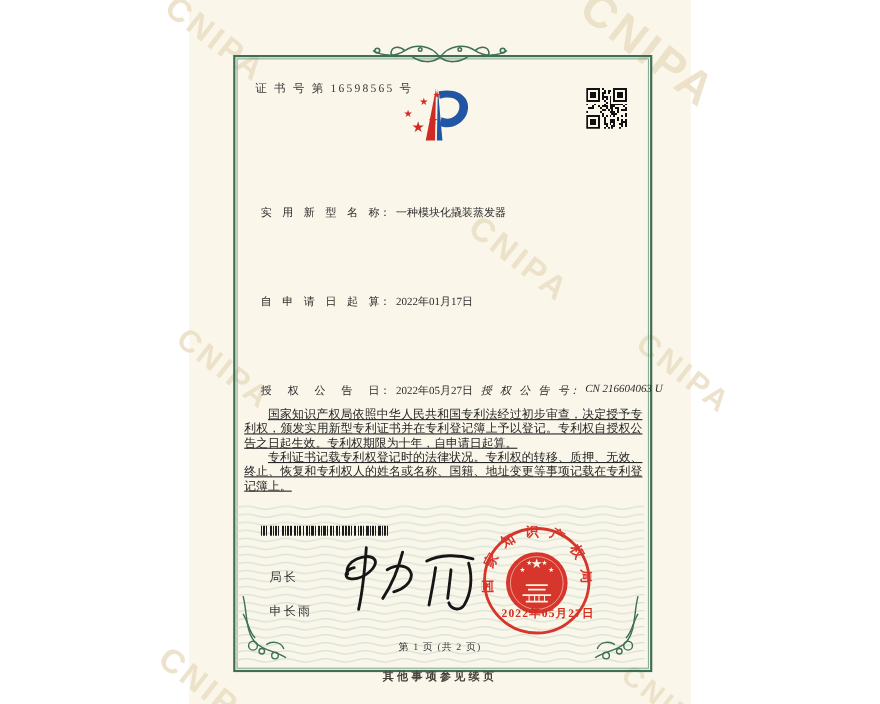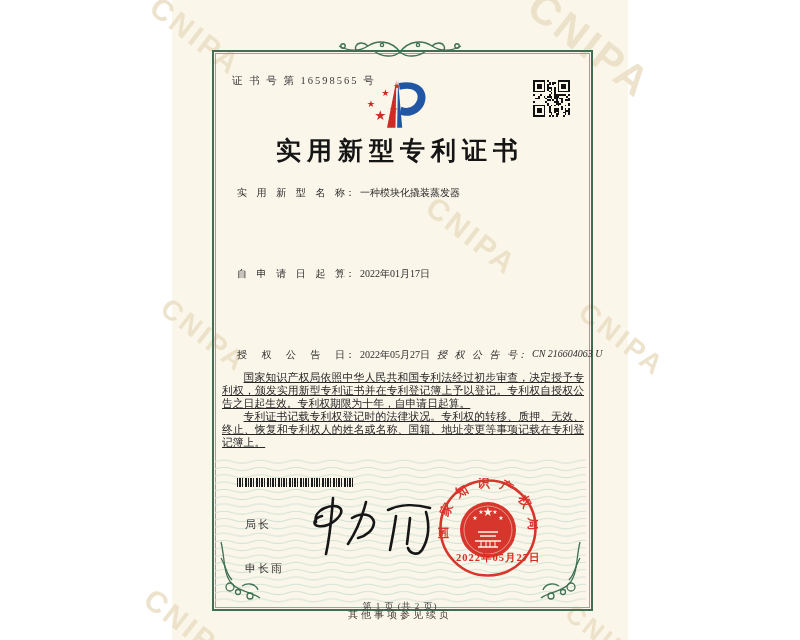--- a/index.html
+++ b/index.html
@@ -24,30 +24,30 @@
   .fvalue{display:inline-block;margin-left:5px;vertical-align:top;}
   .fpair2{position:absolute;left:200px;top:0;white-space:nowrap;font-style:italic;}
   .paras{position:absolute;left:50px;top:371px;width:362px;font-size:10.8px;line-height:12.9px;
     text-align:justify;color:#252525;}
   .paras p{margin:0;text-indent:2em;text-decoration:underline;}
   .barcode{position:absolute;left:65px;top:478px;width:117px;height:9px;
     background:repeating-linear-gradient(90deg,#1c1c1c 0 1px,transparent 1px 2px,#1c1c1c 2px 4px,
     transparent 4px 5px,#1c1c1c 5px 6px,transparent 6px 8px,#1c1c1c 8px 10px,transparent 10px 11px);}
   .sig-title{position:absolute;left:73px;top:517px;font-size:11px;color:#333;
     font-family:Liberation Mono, monospace;letter-spacing:2px;}
-  .sig-name{position:absolute;left:73px;top:561px;font-size:11px;color:#333;
+  .sig-name{position:absolute;left:73px;top:548px;font-size:11px;color:#333;
     font-family:Liberation Serif, serif;letter-spacing:2px;}
   .signature{position:absolute;left:128px;top:492px;width:140px;height:72px;}
   .seal{position:absolute;left:266px;top:478px;width:100px;height:100px;opacity:.93;}
   .seal-date{position:absolute;left:284px;top:551px;font-size:10.5px;color:#d3301f;
     letter-spacing:1px;font-weight:bold;}
   .page-num{position:absolute;left:0;top:582px;width:100%;text-align:center;font-size:9px;
-    color:#3a3a3a;letter-spacing:1px;margin-top:18px;}
+    color:#3a3a3a;letter-spacing:1px;}
   .foot-note{position:absolute;left:0;top:608px;width:100%;text-align:center;font-size:10px;
-    font-weight:normal;color:#46403a;letter-spacing:3px;}
+    font-weight:bold;color:#46403a;letter-spacing:3px;}
   .orn-top{position:absolute;left:163px;top:37px;width:130px;height:26px;}
   .orn-bl{position:absolute;left:44px;top:540px;width:48px;height:62px;}
   .orn-br{position:absolute;left:365px;top:540px;width:48px;height:62px;transform:scale(-1,1);}
 </style>
 </head>
 <body>
 
 <div class="canvas">
   <div class="page">
 
@@ -235,21 +235,20 @@
           <rect x="14" y="19" width="1" height="1"></rect>
           <rect x="18" y="19" width="1" height="1"></rect>
           <rect x="20" y="19" width="1" height="1"></rect>
           <rect x="9" y="20" width="1" height="1"></rect>
           <rect x="11" y="20" width="1" height="1"></rect>
           <rect x="13" y="20" width="1" height="1"></rect>
           <rect x="17" y="20" width="1" height="1"></rect>
         </g>
     </svg>
 
-    <div class="title">实用新型专利证书</div>
 
     <div class="frow" style="top:186px">
       <span class="flabel">实用新型名称</span><span class="fcolon">：</span><span class="fvalue">一种模块化撬装蒸发器</span>
     </div>
     <div class="frow" style="top:267px">
       <span class="flabel">自申请日起算</span><span class="fcolon">：</span><span class="fvalue">2022年01月17日</span>
     </div>
     <div class="frow" style="top:348px">
       <span class="flabel">授权公告日</span><span class="fcolon">：</span><span class="fvalue">2022年05月27日</span>
       <span class="fpair2">

